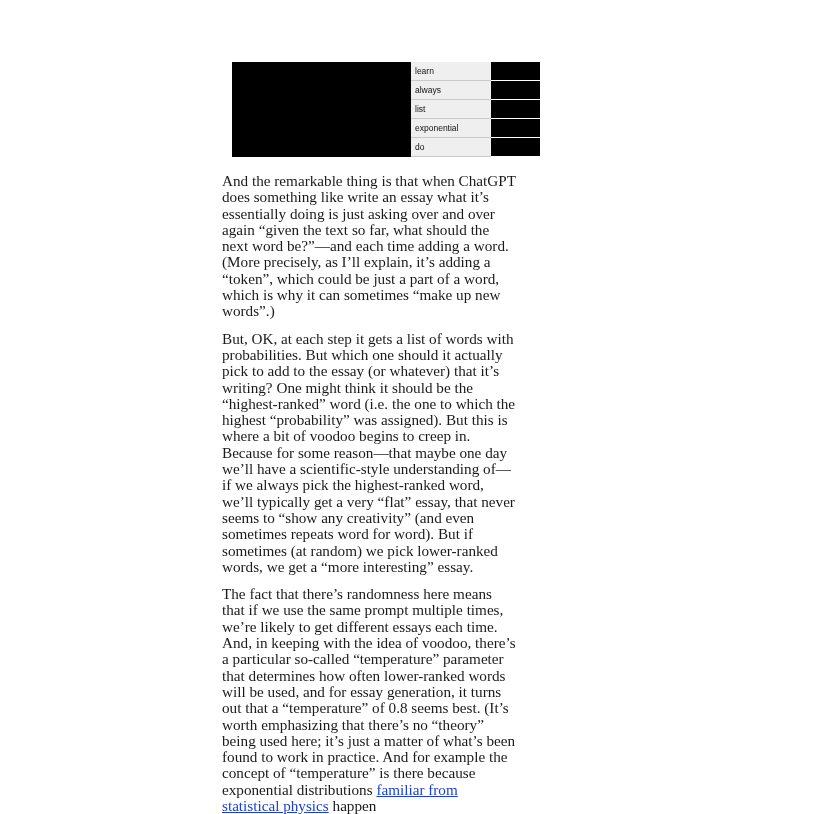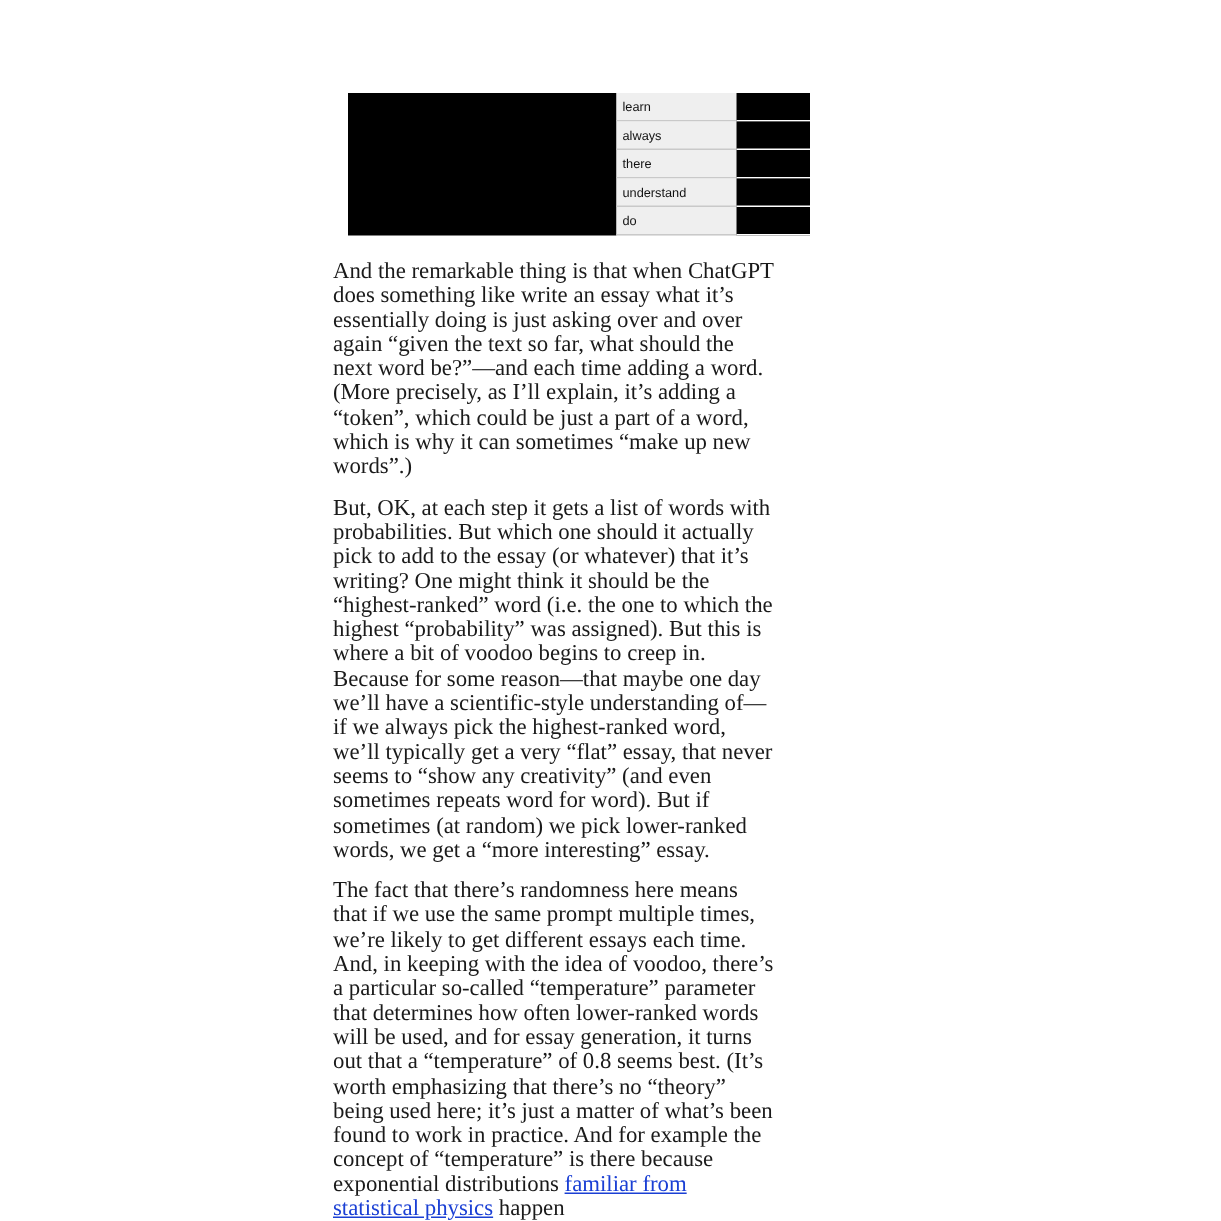--- a/index.html
+++ b/index.html
@@ -94,25 +94,25 @@
       <div class="fig-table">
         <div class="fig-row">
           <div class="fig-label">learn</div>
           <div class="fig-bar"></div>
         </div>
         <div class="fig-row">
           <div class="fig-label">always</div>
           <div class="fig-bar"></div>
         </div>
         <div class="fig-row">
-          <div class="fig-label">there</div>
+          <div class="fig-label">list</div>
           <div class="fig-bar"></div>
         </div>
         <div class="fig-row">
-          <div class="fig-label">understand</div>
+          <div class="fig-label">exponential</div>
           <div class="fig-bar"></div>
         </div>
         <div class="fig-row">
           <div class="fig-label">do</div>
           <div class="fig-bar"></div>
         </div>
       </div>
     </div>
 
     <p class="para">And the remarkable thing is that when ChatGPT does something like write an essay what it’s essentially doing is just asking over and over again “given the text so far, what should the next word be?”—and each time adding a word. (More precisely, as I’ll explain, it’s adding a “token”, which could be just a part of a word, which is why it can sometimes “make up new words”.)</p>

